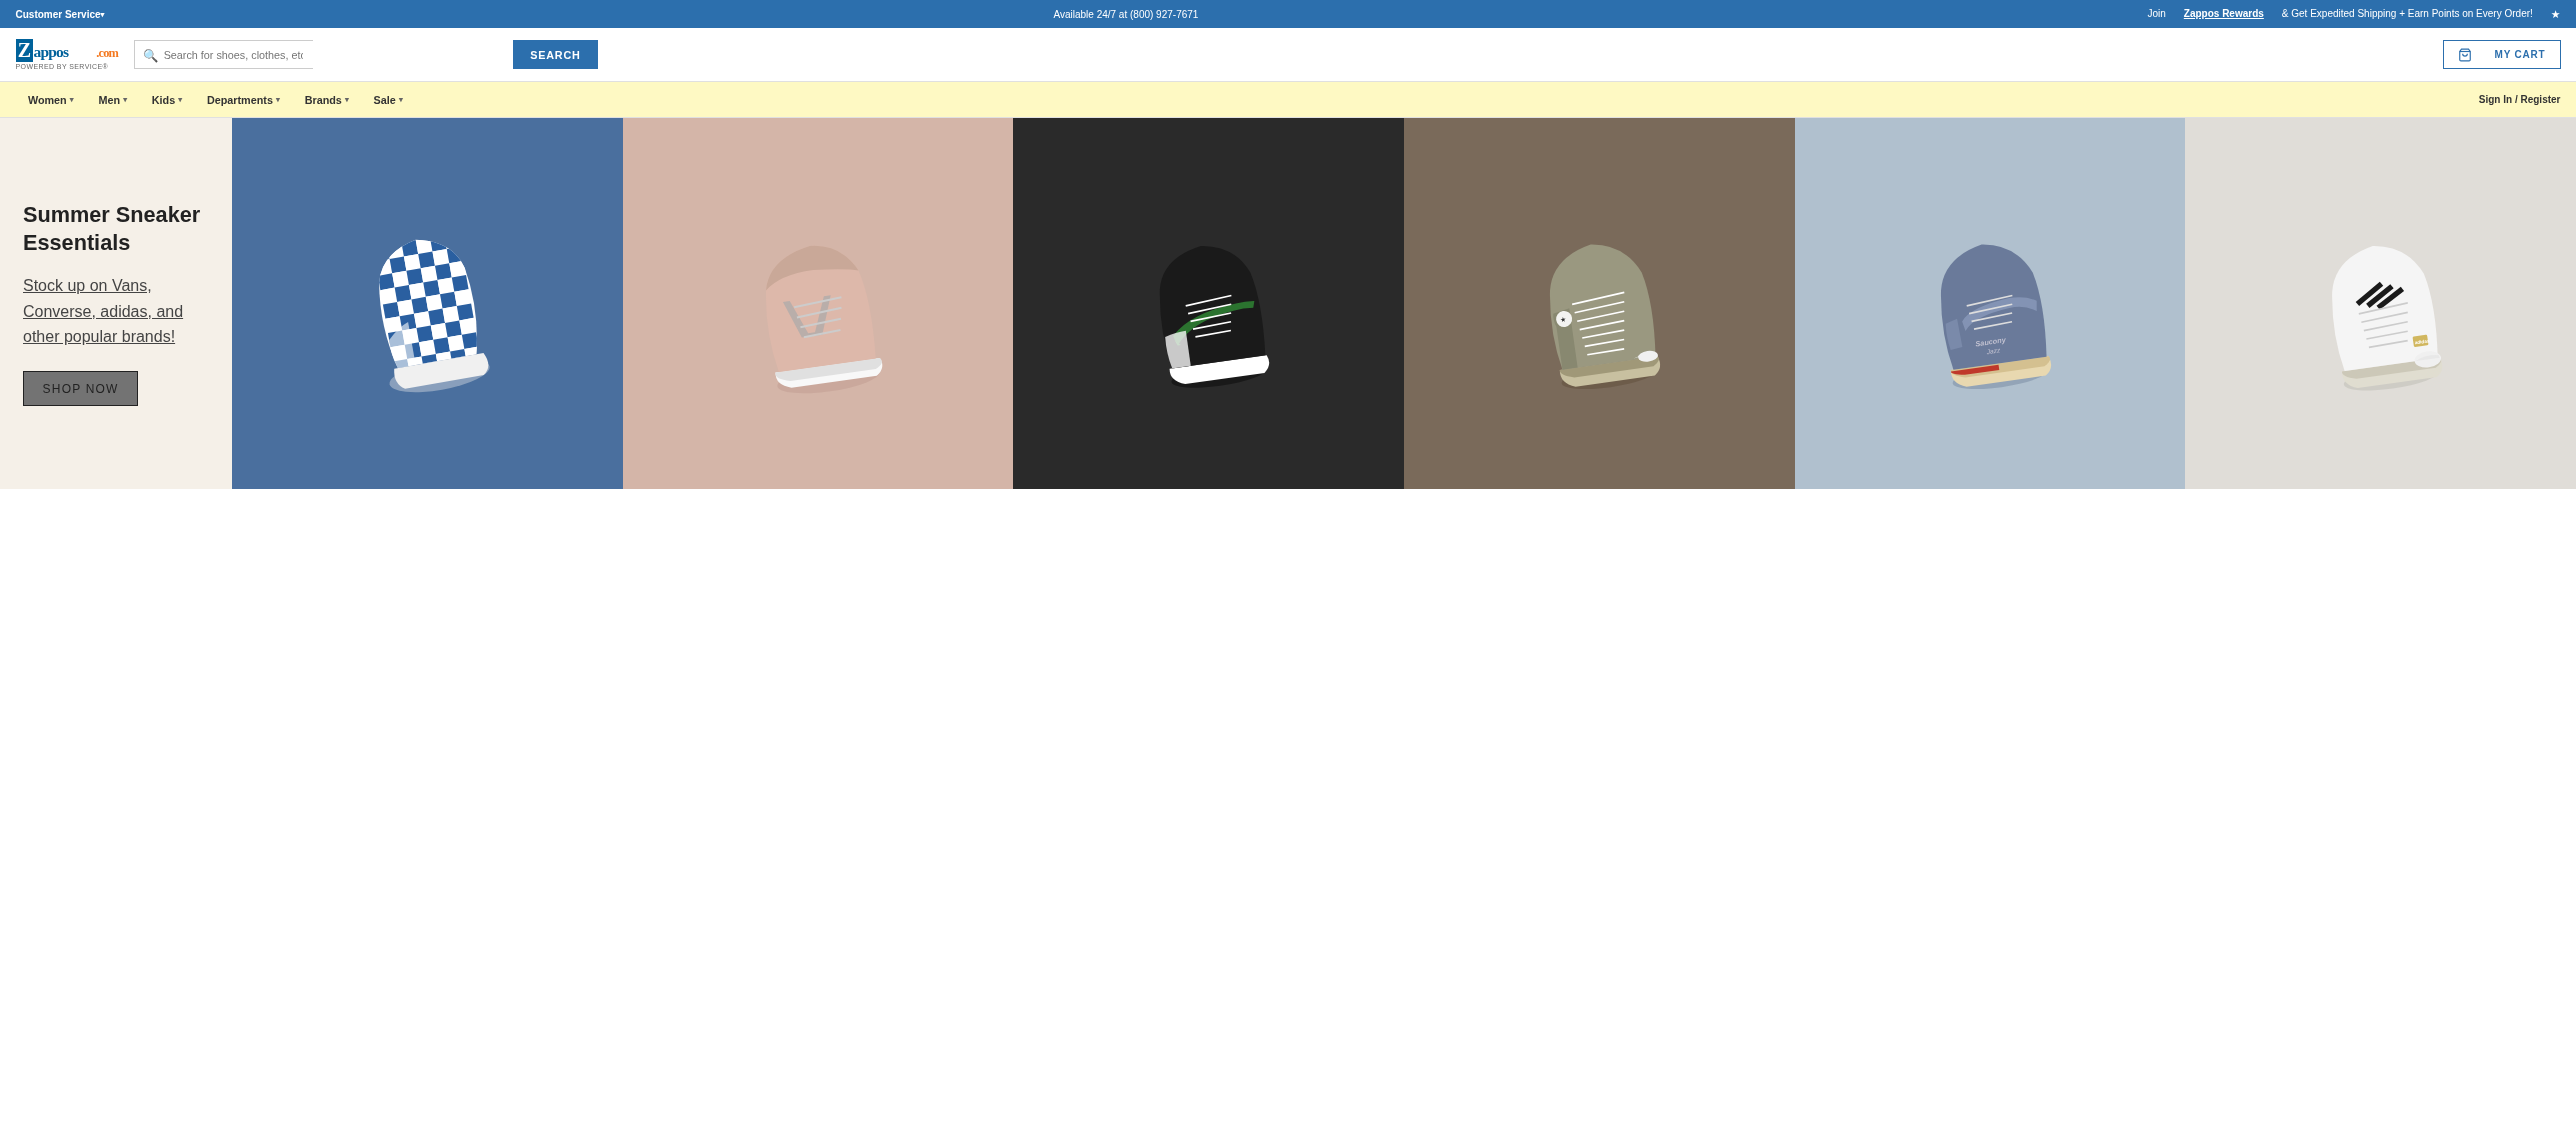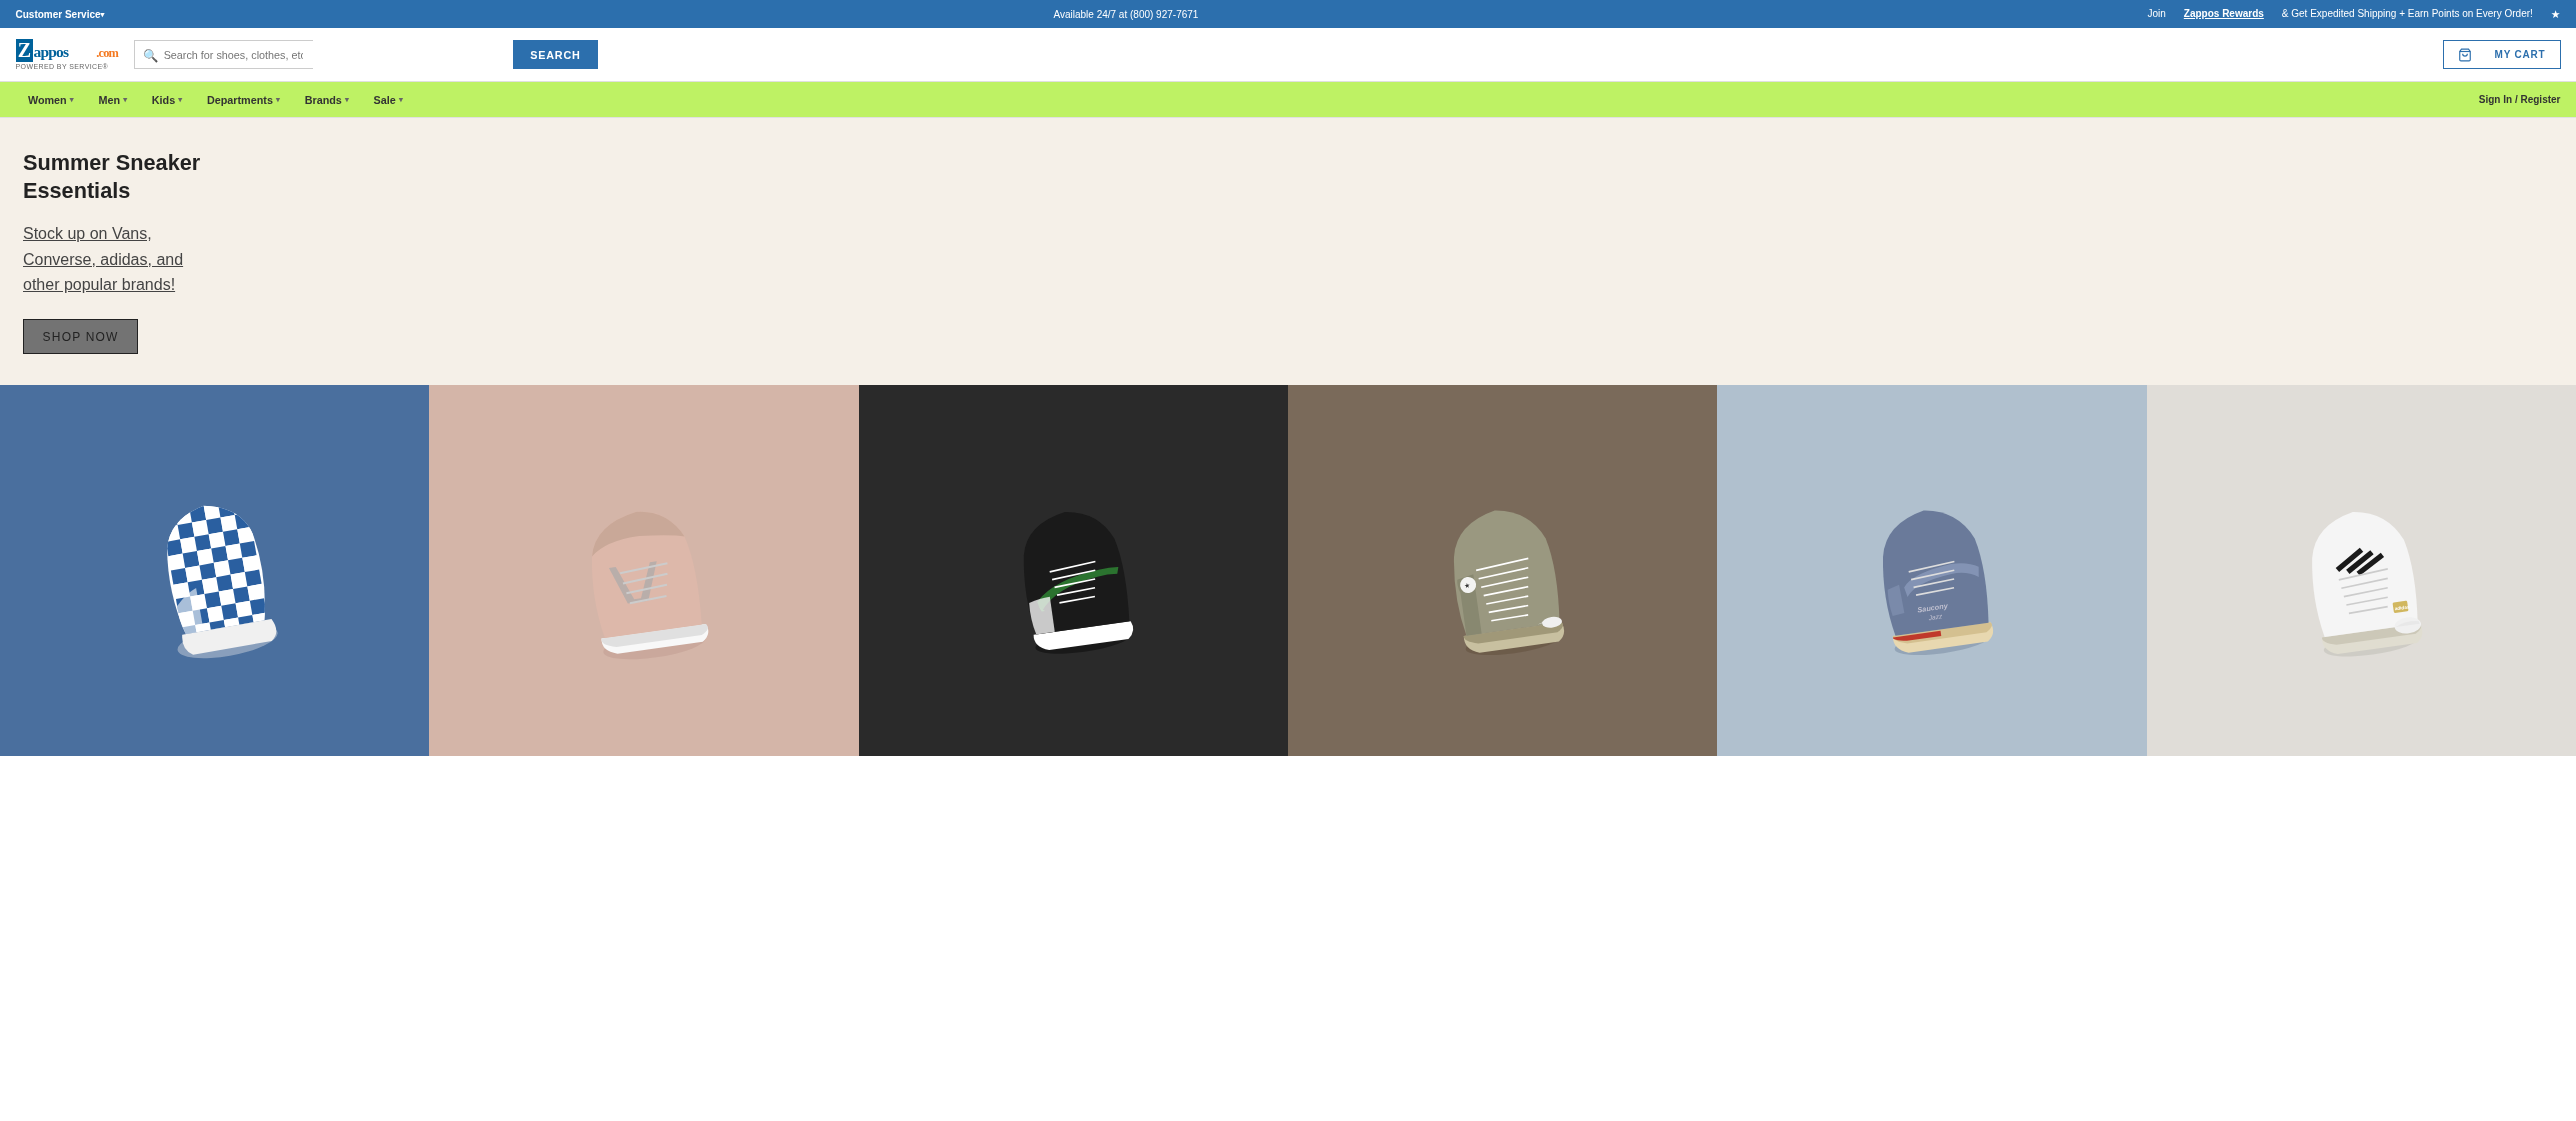--- a/index.html
+++ b/index.html
@@ -146,21 +146,21 @@
       height: 14px;
     }
 
     
     .nav {
       display: flex;
       align-items: center;
       padding: 0 15.5px;
       border-bottom: 0.8px solid #e0e0e0;
       height: 36px;
-      background: #bef264;
+      background: #fef9c3;
     }
     .nav-items {
       display: flex;
       align-items: center;
       gap: 0;
       list-style: none;
     }
     .nav-item {
       padding: 0 12.4px;
       font-size: 10.8px;
@@ -184,21 +184,20 @@
       font-weight: bold;
     }
 
     
     .hero {
       display: flex;
       min-height: 371px;
       background: #f5f0e8;
       position: relative;
       overflow: hidden;
-      flex-direction: column;
     }
     .hero-text-box {
       background: #f5f0e8;
       width: 232px;
       min-width: 217px;
       padding: 31px 23px;
       display: flex;
       flex-direction: column;
       justify-content: center;
       z-index: 2;

